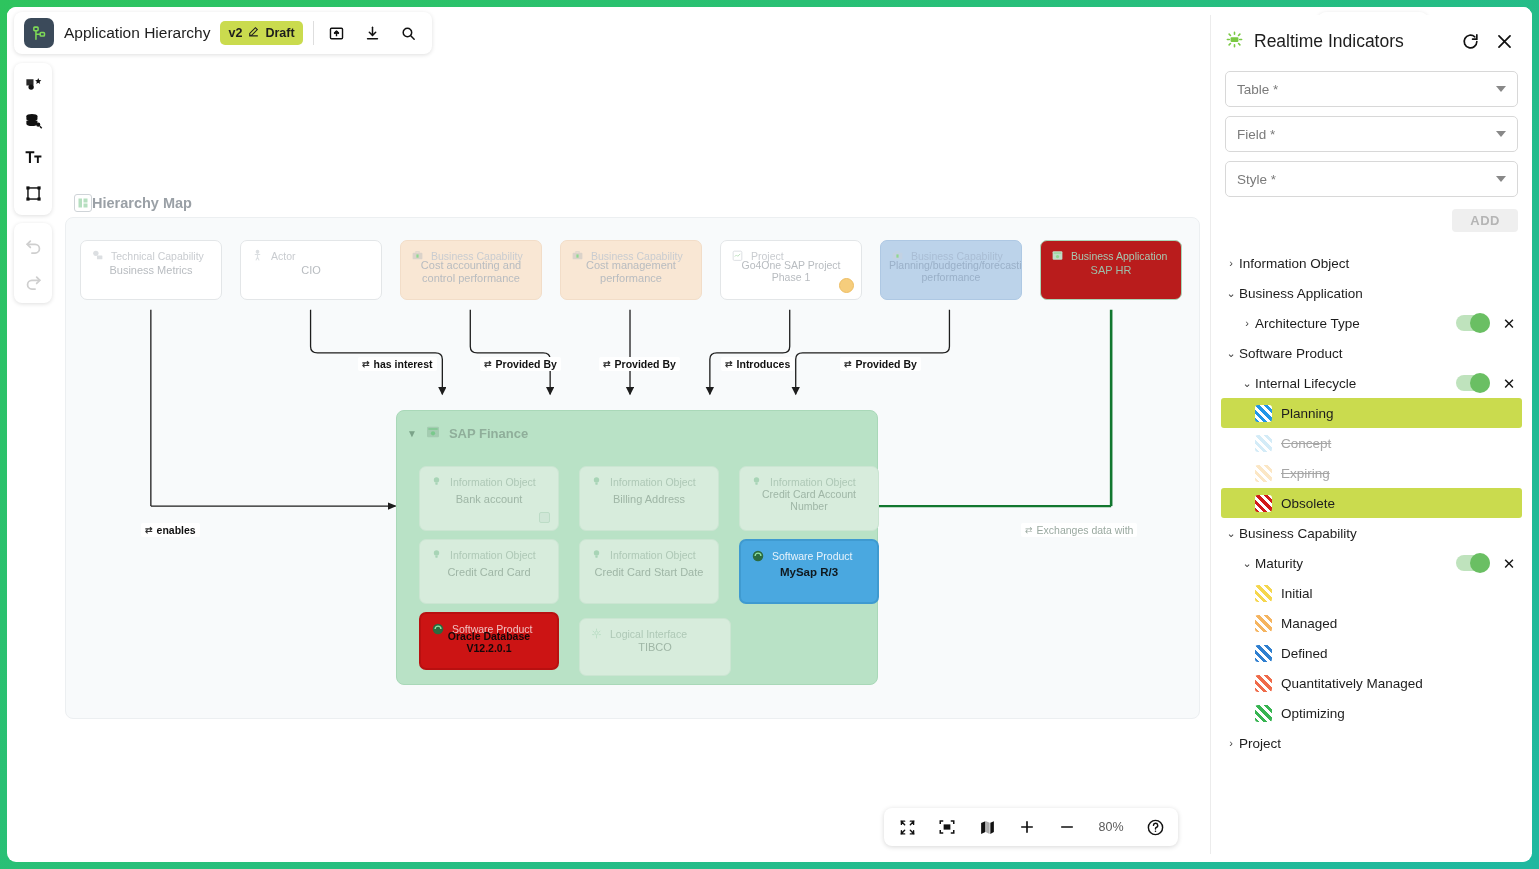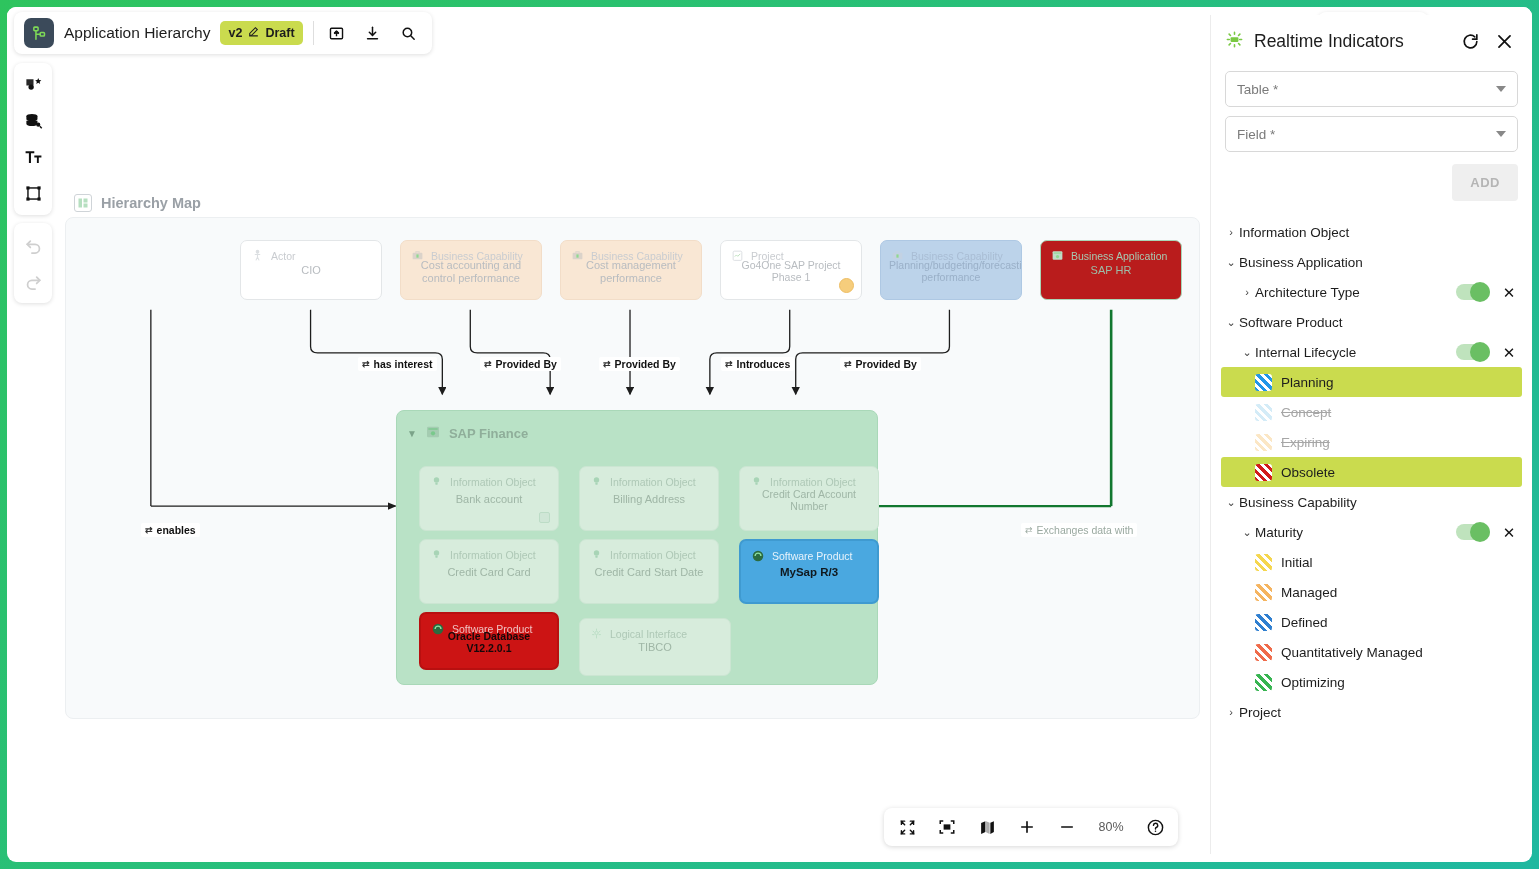--- a/index.html
+++ b/index.html
@@ -77,21 +77,21 @@
   }
   .tool-btn.disabled{ color:#cfcfcf;cursor:default; }
 
   
   #canvas-wrap{
     position:absolute; left:55px; top:55px; right:330px; bottom:8px;
     background:#ffffff; overflow:hidden;
   }
   #map-label{
     position:absolute; left:12px; top:132px;
-    display:flex;align-items:center;gap:9px;
+    display:flex;align-items:center;
     font-size:14.5px;font-weight:700;color:#9aa0a6;
   }
   #map-label .mi{
     width:18px;height:18px;border:1.6px solid #cfd4d8;border-radius:3px;
     display:flex;align-items:center;justify-content:center;
   }
   #canvas-card{
     position:absolute;left:3px;top:155px;right:2px;bottom:135px;
     background:#f8fafb;border-radius:8px;border:1px solid #eceff1;
   }
@@ -176,21 +176,21 @@
   .sel{
     height:36px;border:1px solid #d8d8d8;border-radius:5px;margin-bottom:9px;
     display:flex;align-items:center;padding:0 11px;cursor:pointer;
     font-size:13.5px;color:#7a7a7a;
   }
   .sel .cap{ flex:1; }
   .caret{ width:0;height:0;border-left:5px solid transparent;border-right:5px solid transparent;border-top:6px solid #888; }
   #add-row{ display:flex;justify-content:flex-end;padding:3px 14px 6px 14px; }
   #add-btn{
     background:#efefef;color:#b5b5b5;border:none;border-radius:4px;
-    padding:11px 18px;font-size:13px;font-weight:600;letter-spacing:.5px;
+    padding:4px 18px;font-size:13px;font-weight:600;letter-spacing:.5px;
     font-family:inherit;cursor:default;
   }
   #rp-tree{ flex:1;overflow:hidden;padding:10px 10px 0 10px; }
   .tr{
     display:flex;align-items:center;min-height:30px;font-size:13.5px;color:#1d1d1d;
     padding:0 4px;border-radius:3px;
   }
   .tr .chev{ width:16px;flex:none;font-size:11px;color:#444;display:flex;justify-content:center; }
   .tr .lbl{ flex:1; }
   .tr.lvl1{ padding-left:2px; }
@@ -379,20 +379,30 @@
             <path d="M725 100 V140 Q725 147 718 147 H652 Q645 147 645 154 V192" marker-end="url(#ah)"></path>
 
             <path d="M885 100 V140 Q885 147 878 147 H738 Q731 147 731 154 V192" marker-end="url(#ah)"></path>
           </g>
           <g fill="none" stroke="#12772f" stroke-width="2.6">
             <path d="M1047 100 V314"></path>
             <path d="M1047 314 H812"></path>
           </g>
         </svg>
 
+        <div class="node" style="left:14px;top:22px;width:142px;height:60px;">
+          <div class="n-type">
+            <svg width="13" height="13" viewBox="0 0 24 24" fill="#dcdfe2">
+                  <circle cx="9" cy="8" r="5"></circle>
+                  <rect x="11" y="12" width="10" height="7" rx="1"></rect>
+                </svg>
+            <span>Technical Capability</span>
+          </div>
+          <div class="n-name">Business Metrics</div>
+        </div>
 
         <div class="node" style="left:174px;top:22px;width:142px;height:60px;">
           <div class="n-type">
             <svg width="13" height="13" viewBox="0 0 24 24" fill="none" stroke="#dcdfe2" stroke-width="2">
                   <circle cx="12" cy="5" r="2.4" fill="#dcdfe2"></circle>
                   <path d="M12 8v7M7 10h10M9 21l3-6 3 6"></path>
                 </svg>
             <span>Actor</span>
           </div>
           <div class="n-name">CIO</div>
@@ -660,20 +670,24 @@
 
     <div id="rp-form">
       <div class="sel">
         <span class="cap">Table *</span>
         <span class="caret"></span>
       </div>
       <div class="sel">
         <span class="cap">Field *</span>
         <span class="caret"></span>
       </div>
+      <div class="sel">
+        <span class="cap">Style *</span>
+        <span class="caret"></span>
+      </div>
     </div>
     <div id="add-row">
       <button id="add-btn">ADD</button>
     </div>
 
     <div id="rp-tree">
           <div class="tr lvl1">
             <span class="chev">›</span>
             <span class="lbl">Information Object</span>
           </div>

